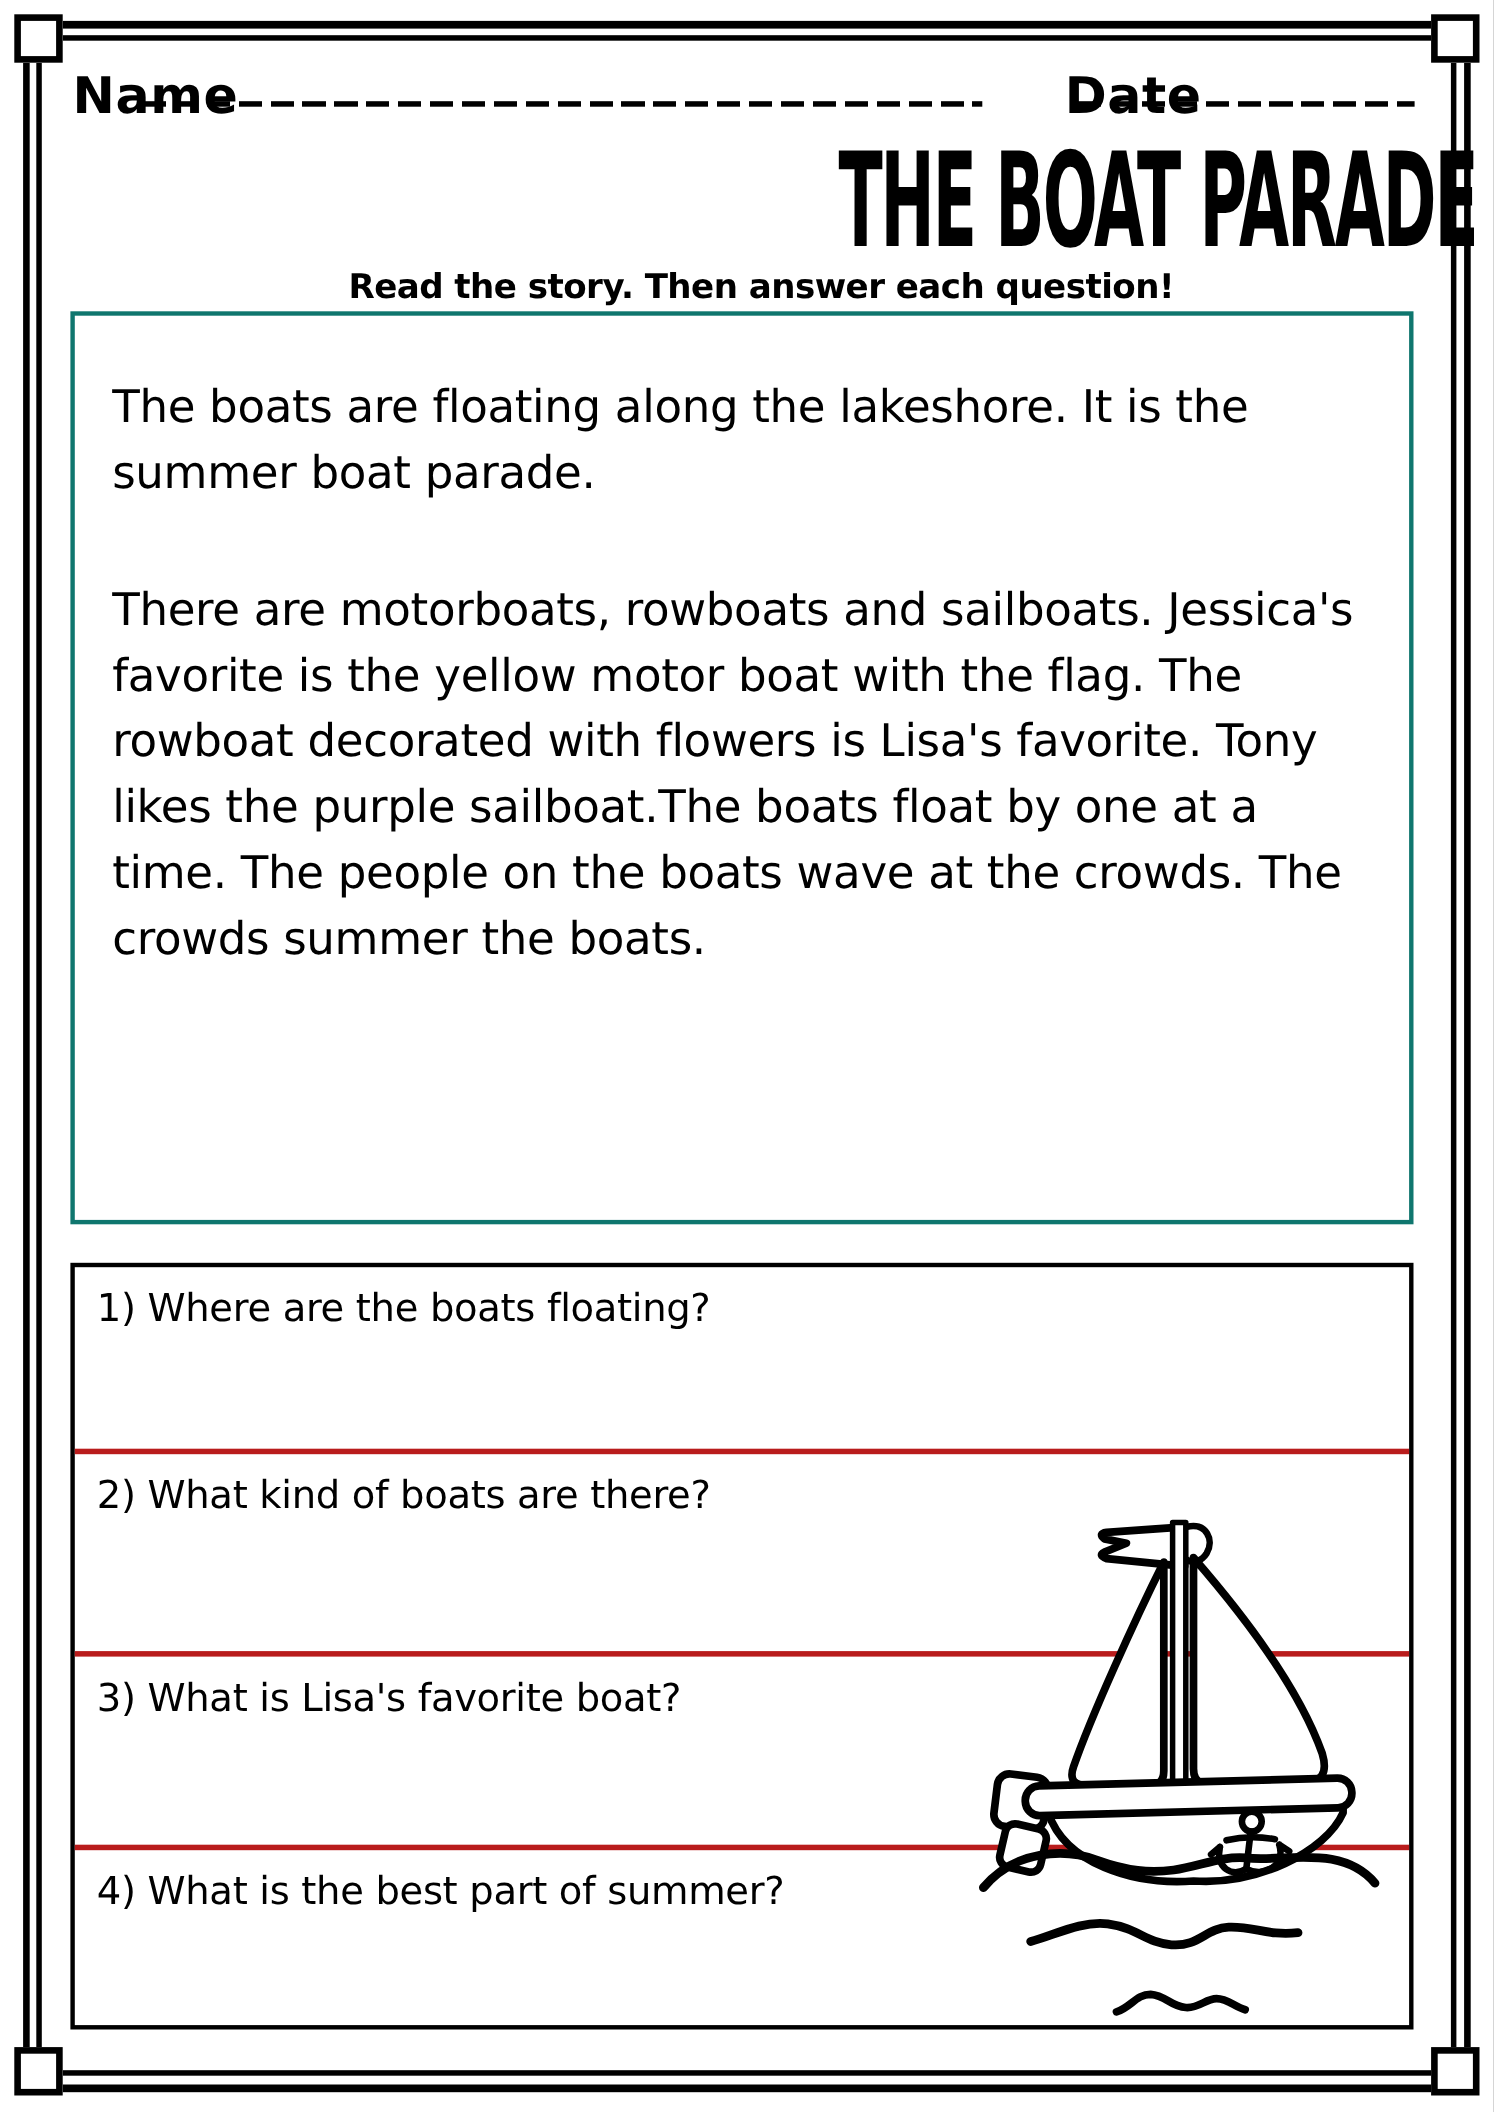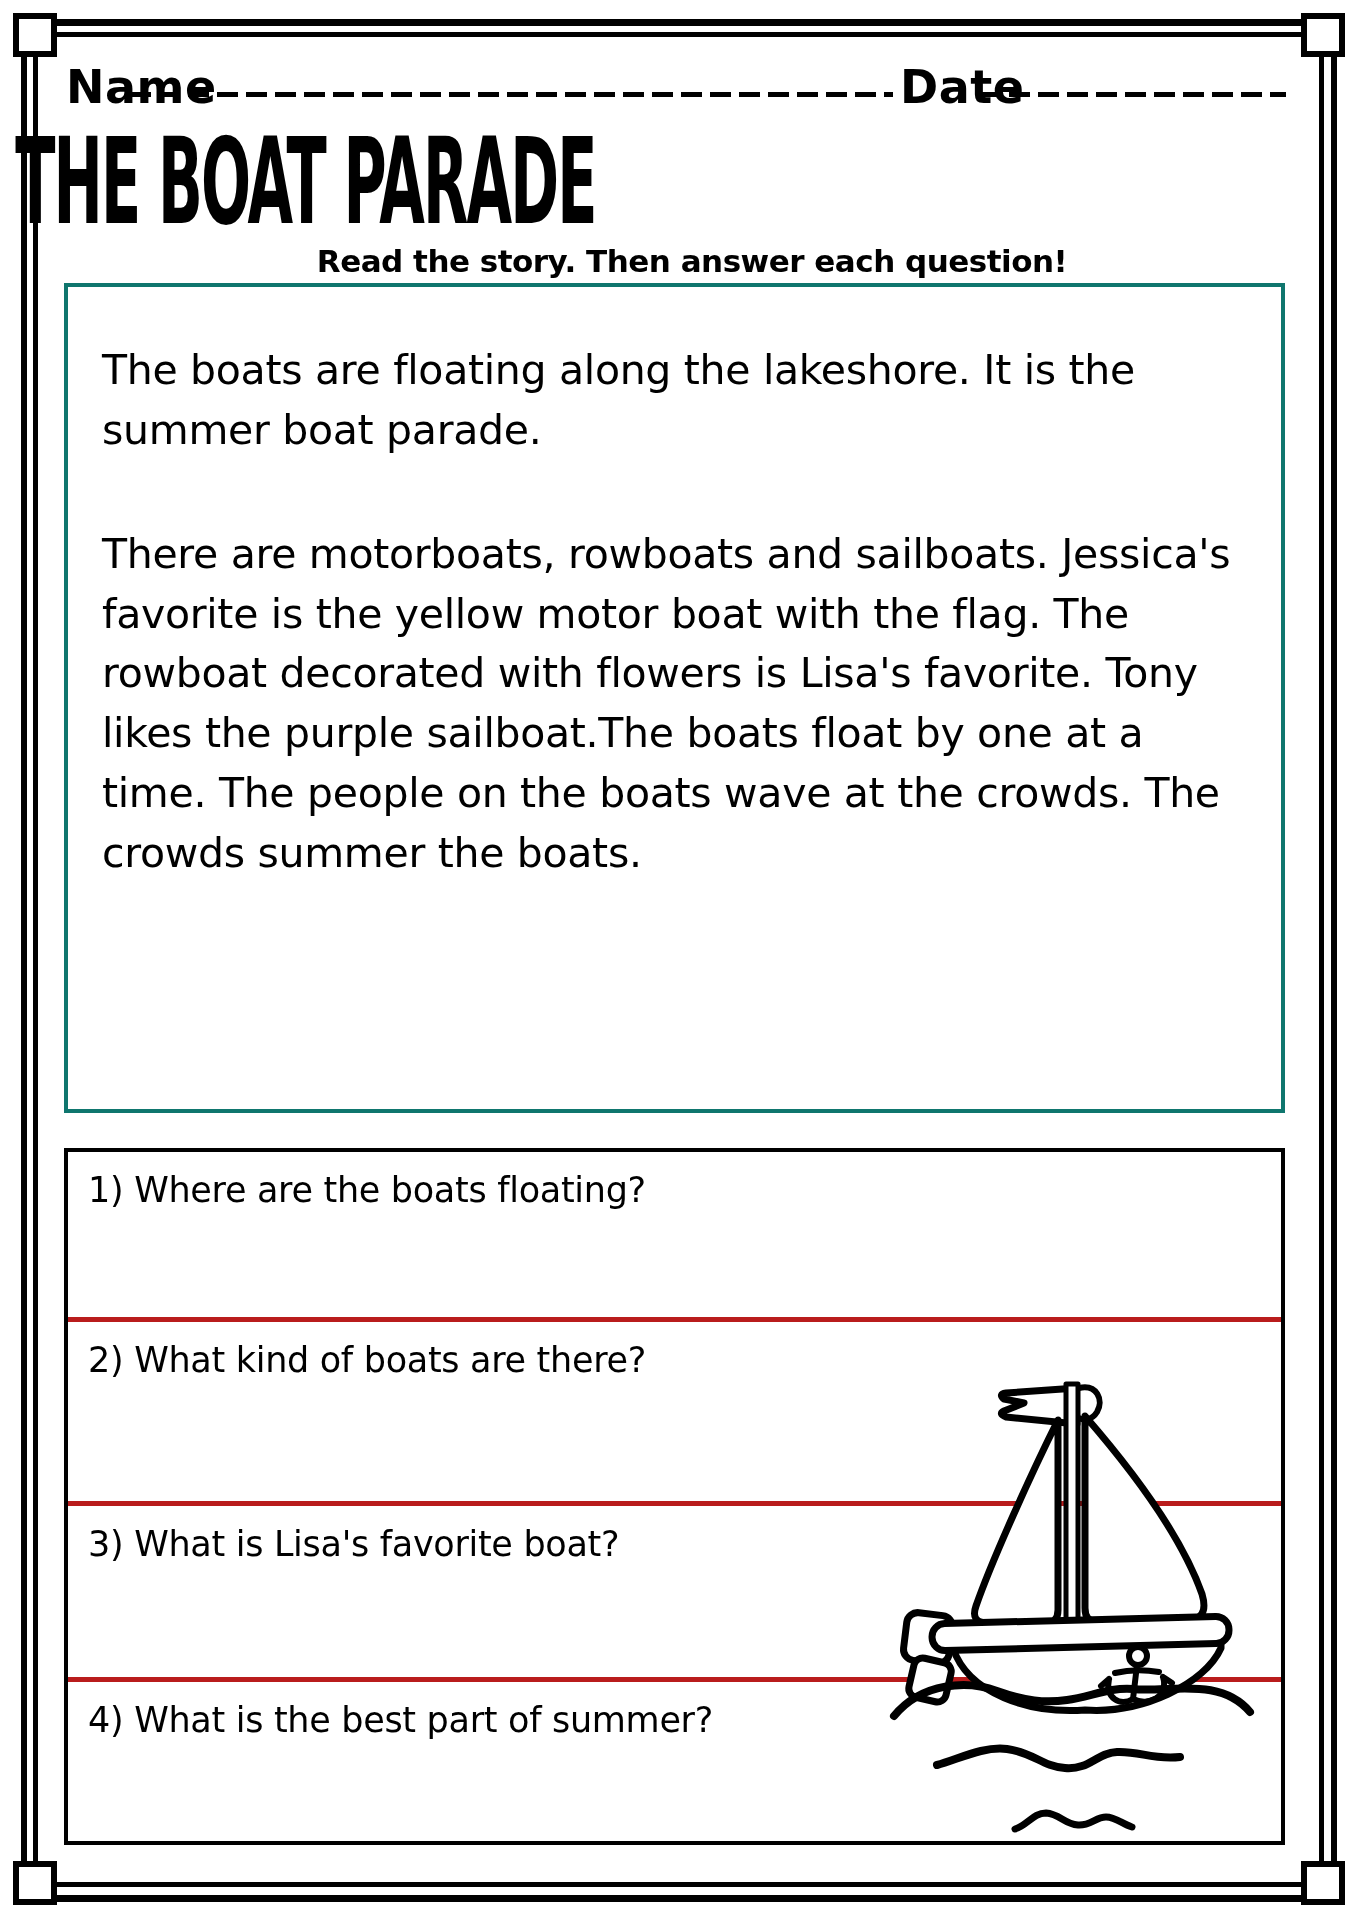--- a/index.html
+++ b/index.html
@@ -29,30 +29,30 @@
   .bar-left-inner{left:33px;top:57px;width:5px;height:1804px;}
   .bar-right-inner{left:1319px;top:57px;width:5px;height:1804px;}
   .bar-right-outer{left:1331px;top:57px;width:6px;height:1804px;}
 
   
   .field-label{
     position:absolute;top:60px;
     font-size:46px;font-weight:600;letter-spacing:0.5px;
   }
   .name-label{left:66px;}
-  .date-label{left:900px;text-align:right;}
+  .date-label{left:968px;text-align:right;}
   .write-line{
     position:absolute;top:92px;height:5px;
     background:repeating-linear-gradient(90deg,#000 0 21px,transparent 21px 29px);
   }
   .name-line{left:130px;width:763px;}
   .date-line{left:980px;width:306px;}
 
   
-  .title-wrap{position:absolute;left:0;top:112px;width:100%;text-align:left;}
+  .title-wrap{position:absolute;left:0;top:112px;width:100%;text-align:right;}
   .title{
     display:inline-block;
     font-size:62px;font-weight:900;letter-spacing:-2px;
     transform:scale(0.95,1.92);transform-origin:top center;
     white-space:nowrap;
   }
   .subtitle-wrap{position:absolute;left:0;top:243px;width:100%;text-align:center;padding-left:13px;}
   .subtitle{font-size:31px;font-weight:700;letter-spacing:-0.5px;}
 
   

